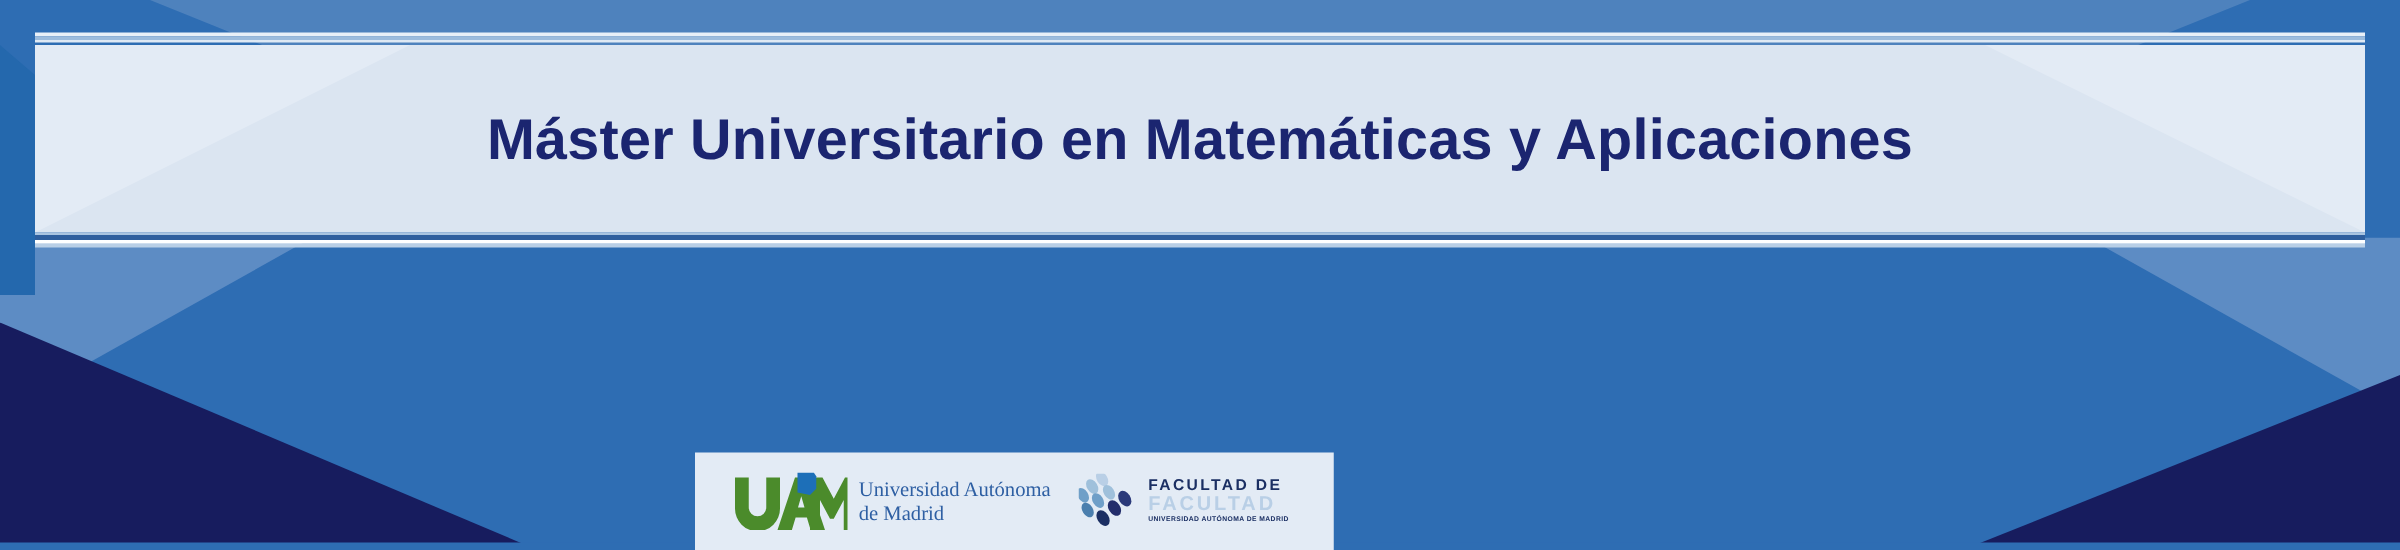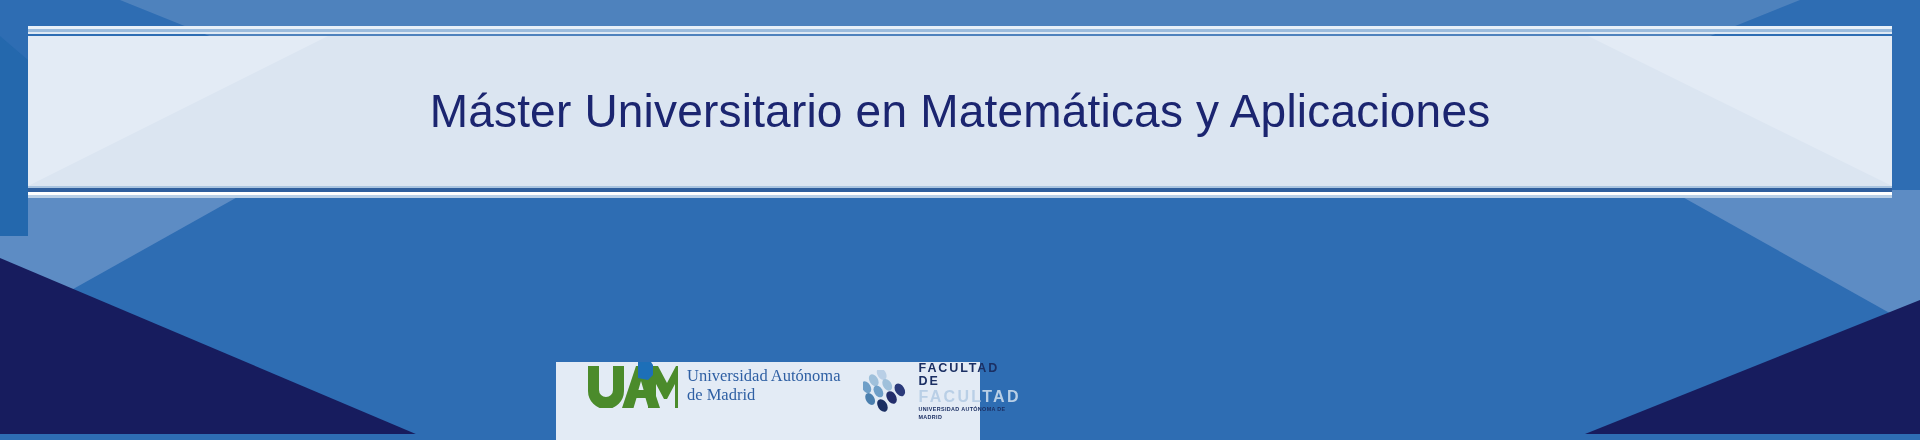--- a/index.html
+++ b/index.html
@@ -107,35 +107,35 @@
     clip-path: polygon(1864px 0, 1560px 0, 1864px 150px);
   }
   .banner-title {
     position: absolute;
     inset: 0;
     display: flex;
     align-items: center;
     justify-content: center;
     color: #1b2570;
     font-size: 46px;
-    font-weight: normal;
+    font-weight: bold;
     letter-spacing: 0.2px;
     white-space: nowrap;
   }
 
   
   .logo-strip {
     position: absolute;
     left: 556px;
     top: 362px;
-    width: 424px;
+    width: 511px;
     height: 78px;
     background: #e3ebf5;
     display: flex;
-    align-items: flex-start;
+    align-items: center;
     box-sizing: border-box;
   }
 
   .uam-logo {
     display: flex;
     align-items: center;
     margin-left: 30px;
   }
   .uam-mark {
     position: relative;

